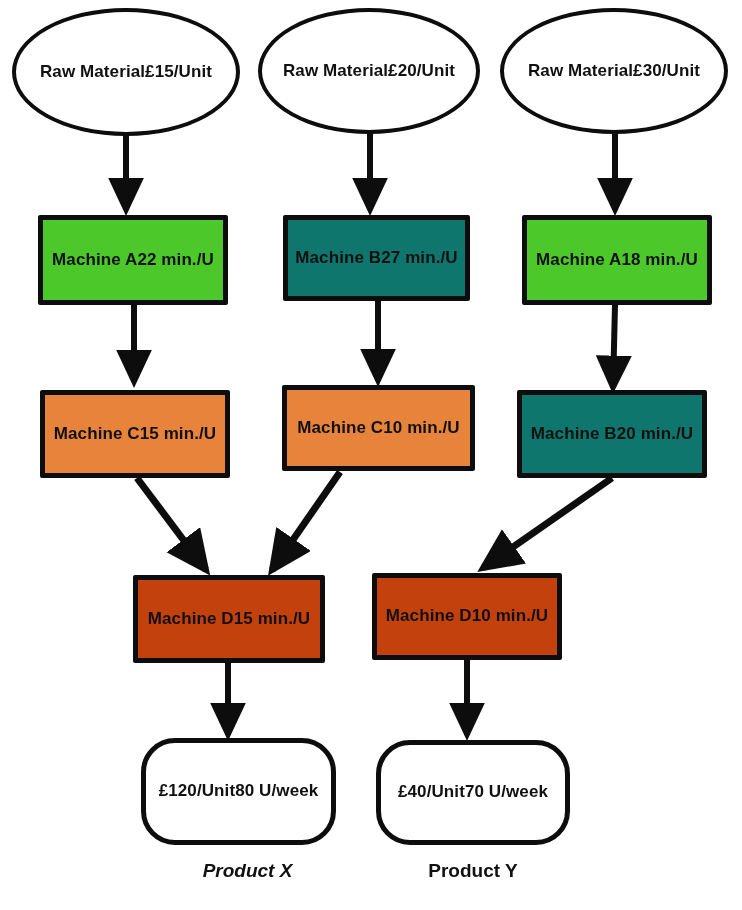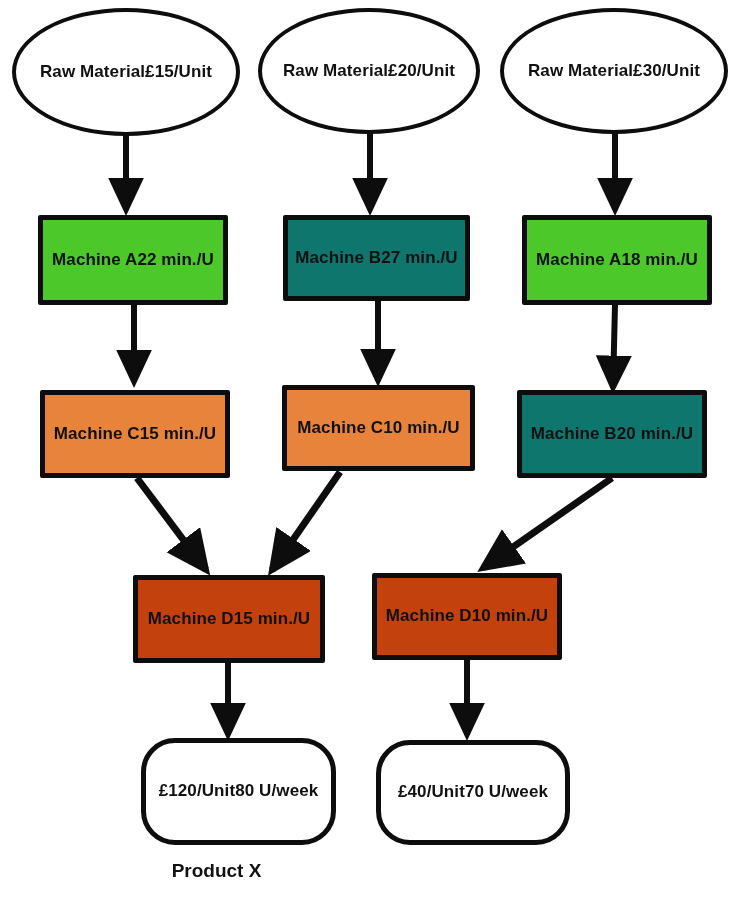--- a/index.html
+++ b/index.html
@@ -164,16 +164,17 @@
   <div class="node product-node" style="left:133px; top:738px; width:195px; height:107px;margin-left:8px;">
     <span class="line1">£120/Unit</span>
     <span class="line2">80 U/week</span>
   </div>
 
   <div class="node product-node" style="left:376px; top:740px; width:194px; height:105px;">
     <span class="line1">£40/Unit</span>
     <span class="line2">70 U/week</span>
   </div>
 
-  <div class="caption" style="left:119px; top:860px; width:195px;">Product X</div>
+  <div class="caption" style="left:150px; top:860px; width:195px;font-style:italic;">Product X</div>
 
+  <div class="caption" style="left:376px; top:860px; width:194px;">Product Y</div>
 
 </div>
 
 </body></html>

